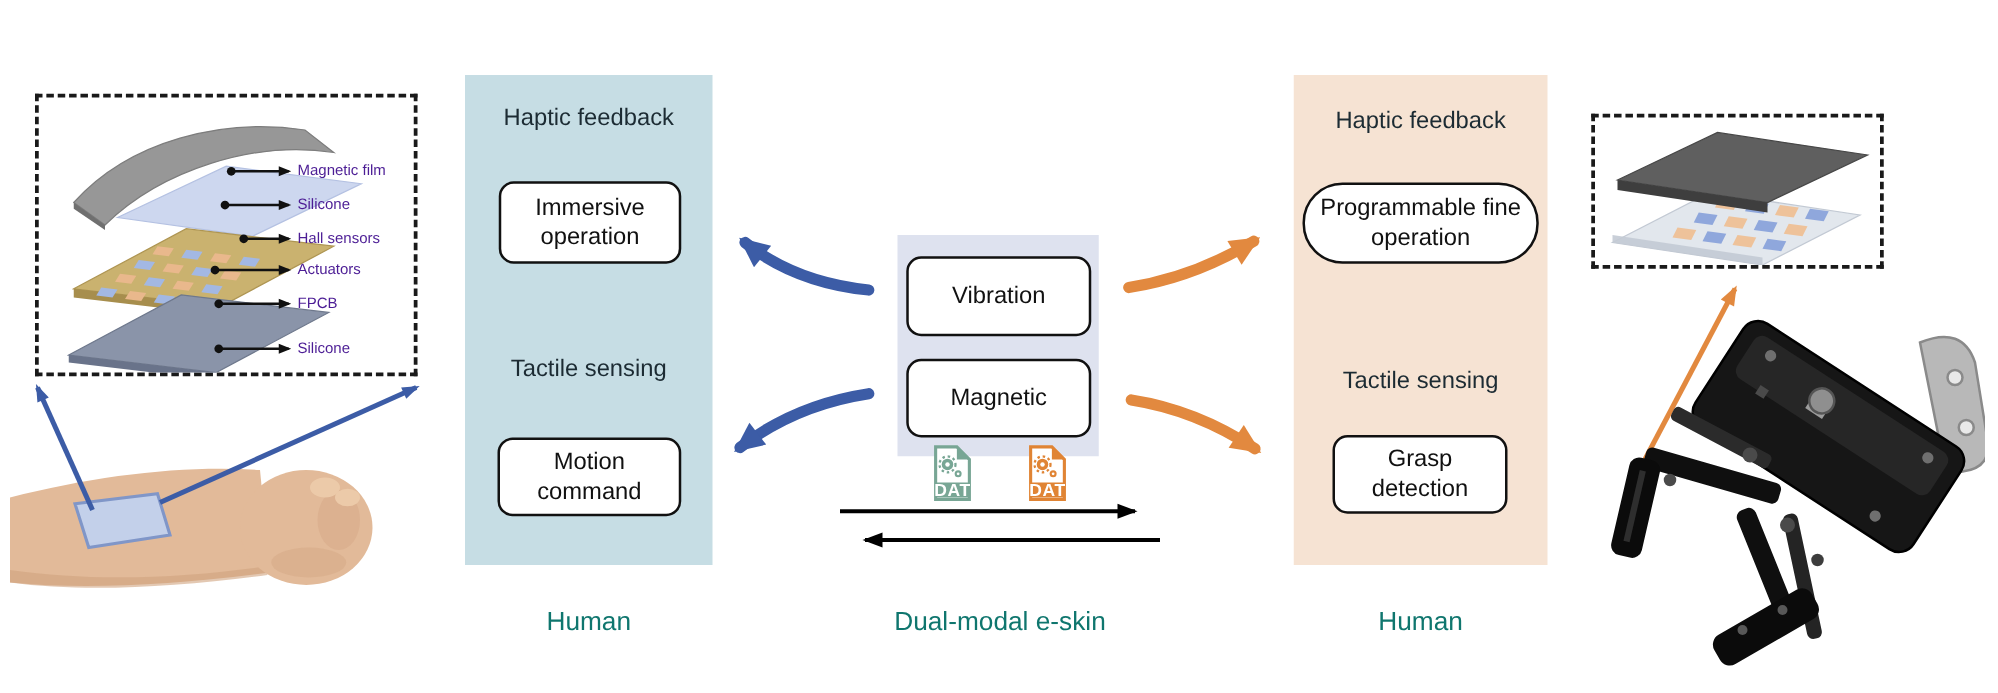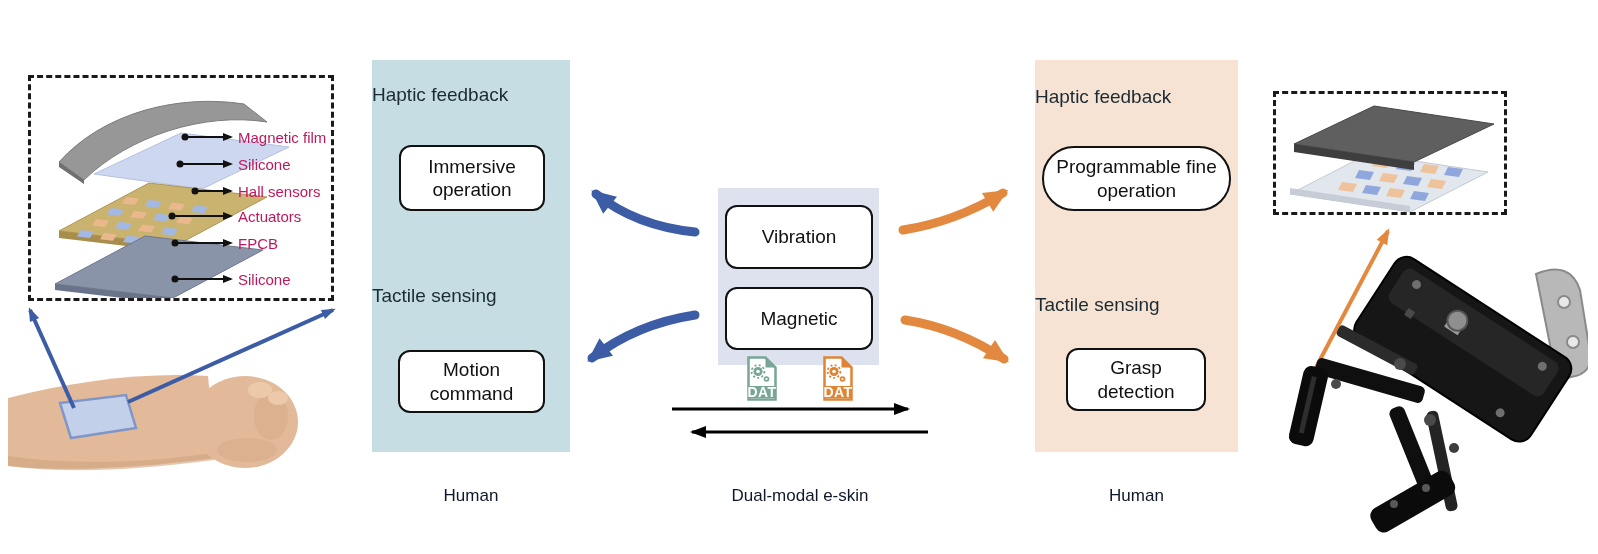--- a/index.html
+++ b/index.html
@@ -3,30 +3,30 @@
 <meta charset="utf-8">
 <style>
   html,body{margin:0;padding:0;background:#ffffff;}
   .canvas{
     position:relative;width:1598px;height:554px;background:#ffffff;overflow:hidden;
     font-family:"Liberation Sans", sans-serif;color:#1a1a1a;
   }
   .abs{position:absolute;}
   
   .panel{position:absolute;top:60px;height:392px;}
-  .panel-title{position:absolute;left:0;right:0;font-size:19px;color:#1c2b33;}
+  .panel-title{position:absolute;left:0;right:0;text-align:center;font-size:19px;color:#1c2b33;}
   .pill{
     position:absolute;background:#ffffff;border:2.5px solid #111;border-radius:12px;
     display:flex;align-items:center;justify-content:center;text-align:center;
     font-size:19px;line-height:1.22;color:#111;padding:0 6px;box-sizing:border-box;
   }
-  .caption{position:absolute;top:486px;text-align:center;font-size:17px;color:#0f172a;}
+  .caption{position:absolute;top:486px;text-align:center;font-size:21px;color:#0f766e;}
   
   .dashed-box{position:absolute;border:3px dashed #1a1a1a;box-sizing:border-box;background:transparent;}
-  .layer-label{position:absolute;left:207px;font-size:15px;color:#be185d;white-space:nowrap;}
+  .layer-label{position:absolute;left:207px;font-size:12px;color:#4c1d95;white-space:nowrap;}
   
   .dat{position:absolute;width:32px;height:47px;}
   .dat svg{position:absolute;left:0;top:0;}
   .dat .dat-txt{
     position:absolute;left:1px;right:1px;top:31px;height:12px;line-height:12px;
     text-align:center;font-size:14px;font-weight:bold;color:#ffffff;letter-spacing:.5px;
   }
 </style>
 </head>
 <body>

